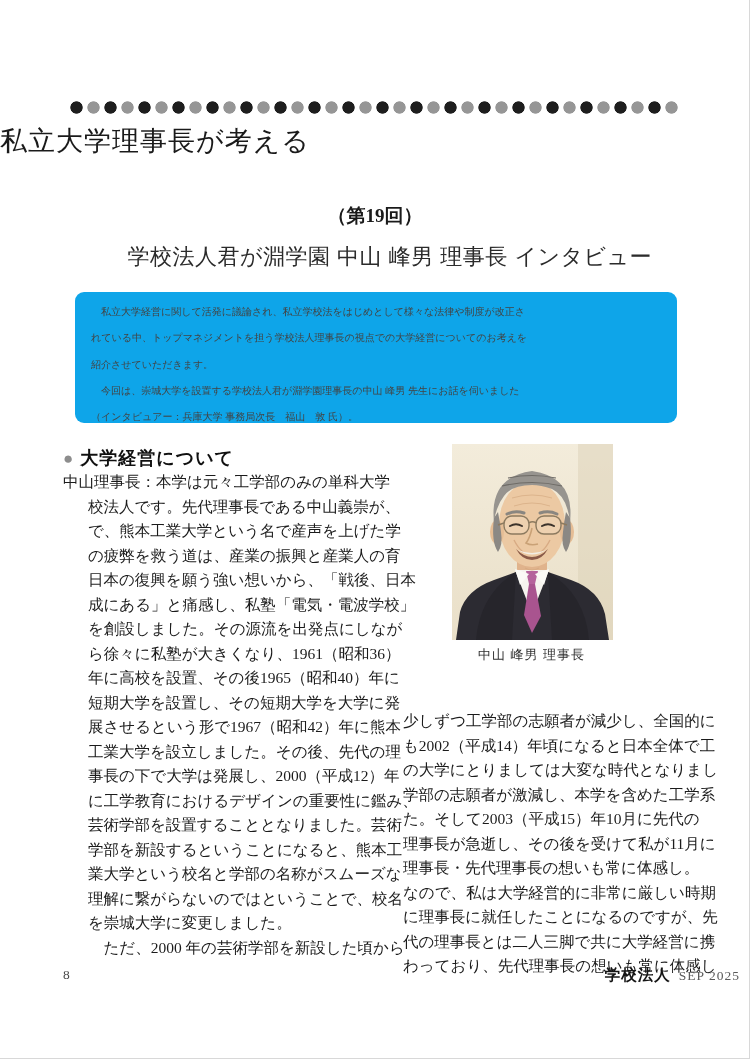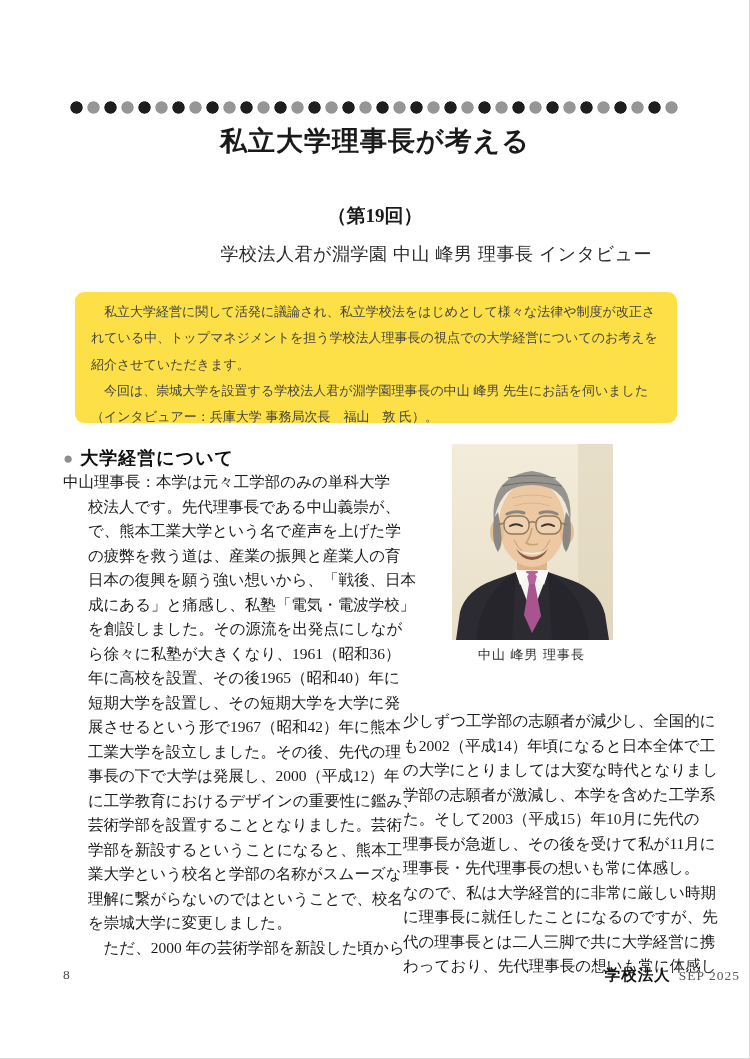--- a/index.html
+++ b/index.html
@@ -12,36 +12,36 @@
   .dot-divider{
     position:absolute;left:70px;top:101px;width:612px;height:13px;
     background-image:
       radial-gradient(circle 6.5px at 6.5px 6.5px,#1e1e1e 5.8px,transparent 6.5px),
       radial-gradient(circle 6.5px at 6.5px 6.5px,#969696 5.8px,transparent 6.5px);
     background-size:34px 13px,34px 13px;
     background-position:0 0,17px 0;
     background-repeat:repeat-x,repeat-x;
   }
   .title{
-    position:absolute;left:0;top:121px;width:750px;text-align:center;
-    font-family:"Liberation Sans",sans-serif;font-weight:bold;color:#1a1a1a;
+    position:absolute;left:0;top:121px;width:750px;text-align:left;
+    font-family:"Liberation Sans",sans-serif;font-weight:normal;color:#1a1a1a;
     font-size:27px;line-height:40px;letter-spacing:1px;
   }
   .round-label{
     position:absolute;left:0;top:203px;width:750px;text-align:center;
     font-family:"Liberation Serif",serif;font-weight:bold;font-size:19px;color:#1a1a1a;
   }
   .subtitle{
     position:absolute;left:0;top:242px;width:652px;text-align:right;
-    font-family:"Liberation Sans",sans-serif;font-size:18px;color:#2b2b2b;letter-spacing:0.5px;
+    font-family:"Liberation Sans",sans-serif;font-size:22px;color:#2b2b2b;letter-spacing:0.5px;
   }
   .intro-box{
     position:absolute;left:75px;top:292px;width:602px;height:131px;box-sizing:border-box;
-    background:#fde047;border-radius:9px;padding:7px 16px 0 16px;
-    font-family:"Liberation Sans",sans-serif;font-size:13px;color:#434343;
+    background:#0ea5e9;border-radius:9px;padding:7px 16px 0 16px;
+    font-family:"Liberation Sans",sans-serif;font-size:10px;color:#434343;
   }
   .intro-box .line{line-height:26.3px;white-space:nowrap;}
   .section-head{
     position:absolute;left:63px;top:446px;
     font-family:"Liberation Sans",sans-serif;font-weight:bold;font-size:18px;color:#101010;
     letter-spacing:1px;
   }
   .section-head .bullet{color:#8d8d8d;font-size:17px;margin-right:6px;}
   .col{position:absolute;font-family:"Liberation Serif",serif;font-size:15.5px;color:#1b1b1b;}
   .col .line{line-height:24.5px;height:24.5px;white-space:nowrap;}

